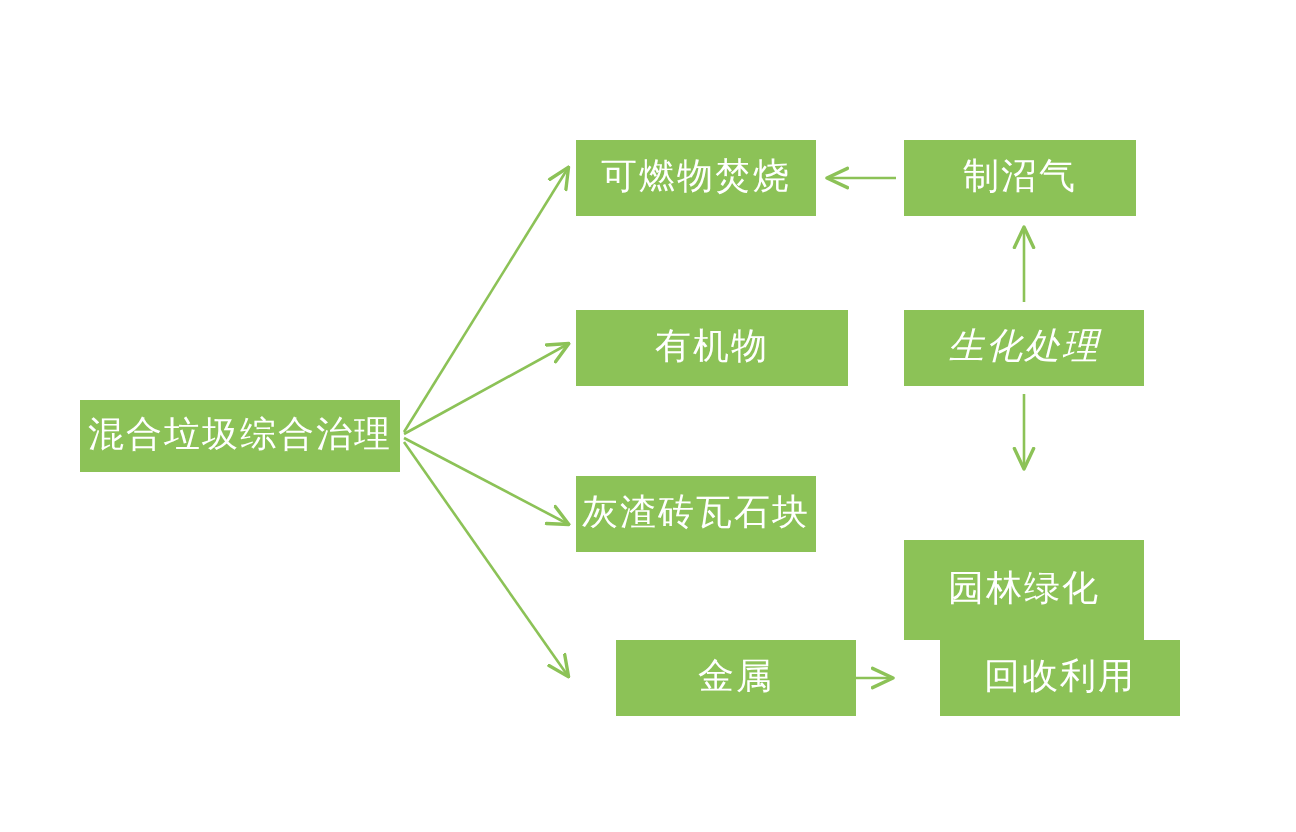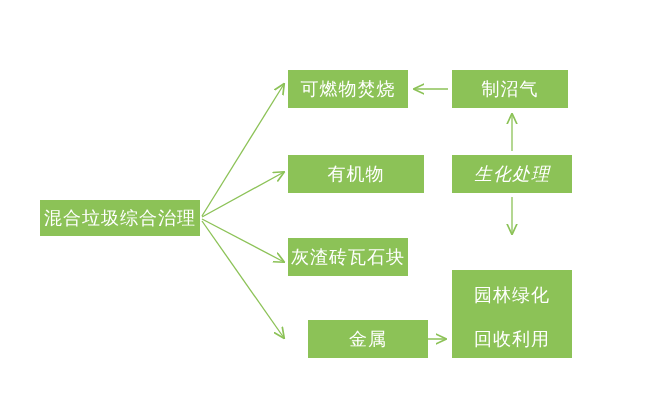--- a/index.html
+++ b/index.html
@@ -40,21 +40,21 @@
     text-align: center;
   }
   .node-root   { left: 40px;  top: 200px; width: 160px; height: 36px; }
   .node-r1c1   { left: 288px; top: 70px;  width: 120px; height: 38px; }
   .node-r1c2   { left: 452px; top: 70px;  width: 116px; height: 38px; }
   .node-r2c1   { left: 288px; top: 155px; width: 136px; height: 38px; }
   .node-r2c2   { left: 452px; top: 155px; width: 120px; height: 38px; font-style: italic; }
   .node-r3c1   { left: 288px; top: 238px; width: 120px; height: 38px; }
   .node-r3c2   { left: 452px; top: 238px; width: 120px; height: 50px; margin-top: 32px; }
   .node-r4c1   { left: 288px; top: 320px; width: 120px; height: 38px; margin-left: 20px; }
-  .node-r4c2   { left: 452px; top: 320px; width: 120px; height: 38px; }
+  .node-r4c2   { left: 470px; top: 320px; width: 120px; height: 38px; }
 </style>
 </head>
 <body>
 
 <div id="canvas">
 
   <svg id="edge-layer" viewBox="0 0 648 416" width="648" height="416">
     <defs>
       <marker id="arrowhead" markerWidth="9" markerHeight="9" refX="8" refY="4.5" orient="auto" markerUnits="strokeWidth">
         <path d="M0.5,0.8 L8.4,4.5 L0.5,8.2" fill="none" stroke="#8CC257" stroke-width="1.3" stroke-linecap="round" stroke-linejoin="round"></path>

